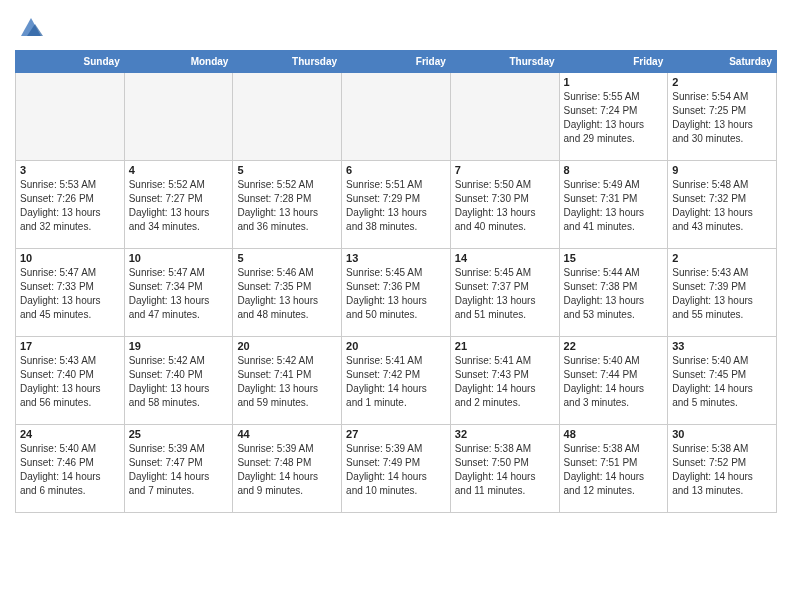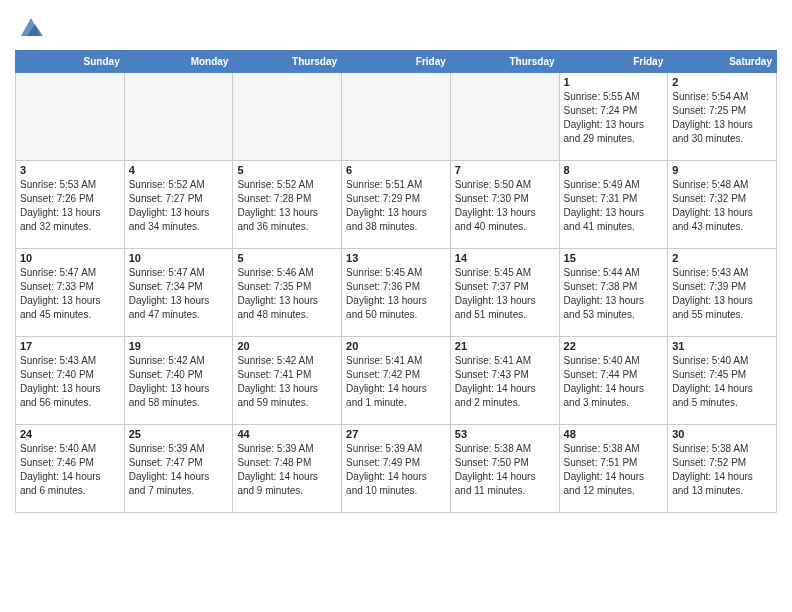--- a/index.html
+++ b/index.html
@@ -228,21 +228,21 @@
           </td>
           <td>
             <span class="day-num">21</span>
             <div class="day-info">Sunrise: 5:41 AM<br>Sunset: 7:43 PM<br>Daylight: 14 hours and 2 minutes.</div>
           </td>
           <td>
             <span class="day-num">22</span>
             <div class="day-info">Sunrise: 5:40 AM<br>Sunset: 7:44 PM<br>Daylight: 14 hours and 3 minutes.</div>
           </td>
           <td>
-            <span class="day-num">31</span>
+            <span class="day-num">33</span>
             <div class="day-info">Sunrise: 5:40 AM<br>Sunset: 7:45 PM<br>Daylight: 14 hours and 5 minutes.</div>
           </td>
         </tr>
         <tr>
           <td>
             <span class="day-num">24</span>
             <div class="day-info">Sunrise: 5:40 AM<br>Sunset: 7:46 PM<br>Daylight: 14 hours and 6 minutes.</div>
           </td>
           <td>
             <span class="day-num">25</span>
@@ -250,21 +250,21 @@
           </td>
           <td>
             <span class="day-num">44</span>
             <div class="day-info">Sunrise: 5:39 AM<br>Sunset: 7:48 PM<br>Daylight: 14 hours and 9 minutes.</div>
           </td>
           <td>
             <span class="day-num">27</span>
             <div class="day-info">Sunrise: 5:39 AM<br>Sunset: 7:49 PM<br>Daylight: 14 hours and 10 minutes.</div>
           </td>
           <td>
-            <span class="day-num">53</span>
+            <span class="day-num">32</span>
             <div class="day-info">Sunrise: 5:38 AM<br>Sunset: 7:50 PM<br>Daylight: 14 hours and 11 minutes.</div>
           </td>
           <td>
             <span class="day-num">48</span>
             <div class="day-info">Sunrise: 5:38 AM<br>Sunset: 7:51 PM<br>Daylight: 14 hours and 12 minutes.</div>
           </td>
           <td>
             <span class="day-num">30</span>
             <div class="day-info">Sunrise: 5:38 AM<br>Sunset: 7:52 PM<br>Daylight: 14 hours and 13 minutes.</div>
           </td>

